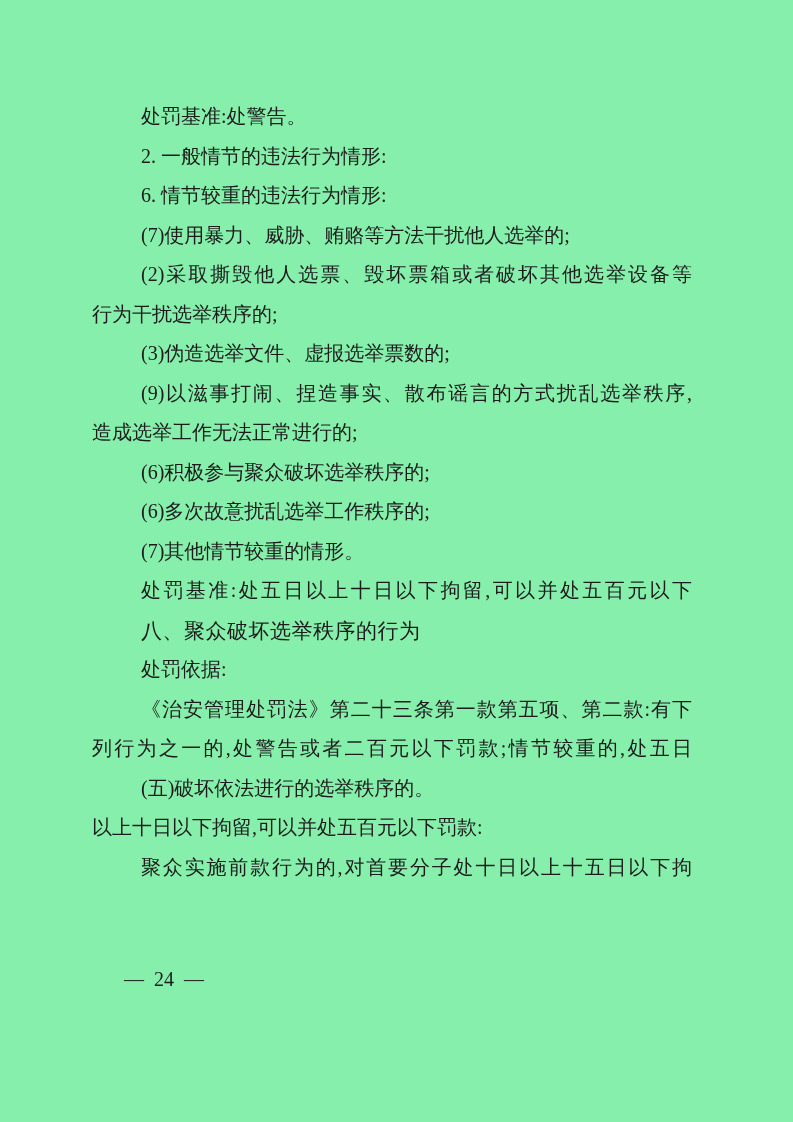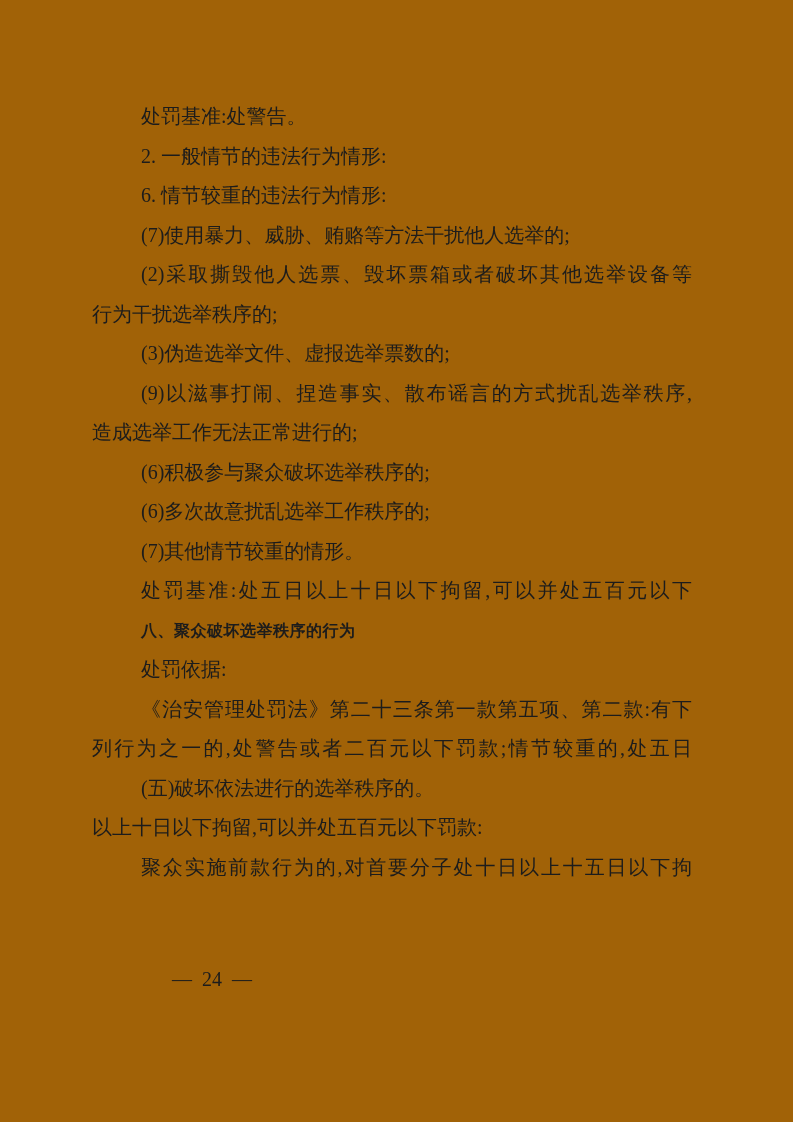--- a/index.html
+++ b/index.html
@@ -4,21 +4,21 @@
 <style>
   html, body {
     margin: 0;
     padding: 0;
     background: #ffffff;
   }
   .page {
     position: relative;
     width: 793px;
     height: 1122px;
-    background: #a16207;
+    background: #86efac;
     overflow: hidden;
     font-family: "Liberation Serif", "DejaVu Serif", serif;
     color: #1c1c1c;
   }
   .textblock {
     position: absolute;
     left: 92px;
     top: 97px;
     width: 600px;
     font-size: 20px;
@@ -32,33 +32,32 @@
   .line.indent {
     text-indent: 49px;
   }
   .line.fill {
     text-align: justify;
     text-align-last: justify;
     text-justify: inter-character;
   }
   .line.heading {
     font-family: "Liberation Sans", "DejaVu Sans", sans-serif;
-    font-weight: bold;
-    font-size: 16px;
+    font-weight: normal;
+    font-size: 21px;
     letter-spacing: 0.5px;
   }
   .pagenum {
     position: absolute;
     left: 124px;
     top: 966px;
     font-size: 20px;
     line-height: 26px;
     word-spacing: 5px;
     color: #1c1c1c;
-    margin-left: 48px;
   }
 </style>
 </head>
 <body>
 
 <div class="page">
   <div class="textblock">
     <div class="line indent">处罚基准:处警告。</div>
     <div class="line indent">2. 一般情节的违法行为情形:</div>
     <div class="line indent">6. 情节较重的违法行为情形:</div>

